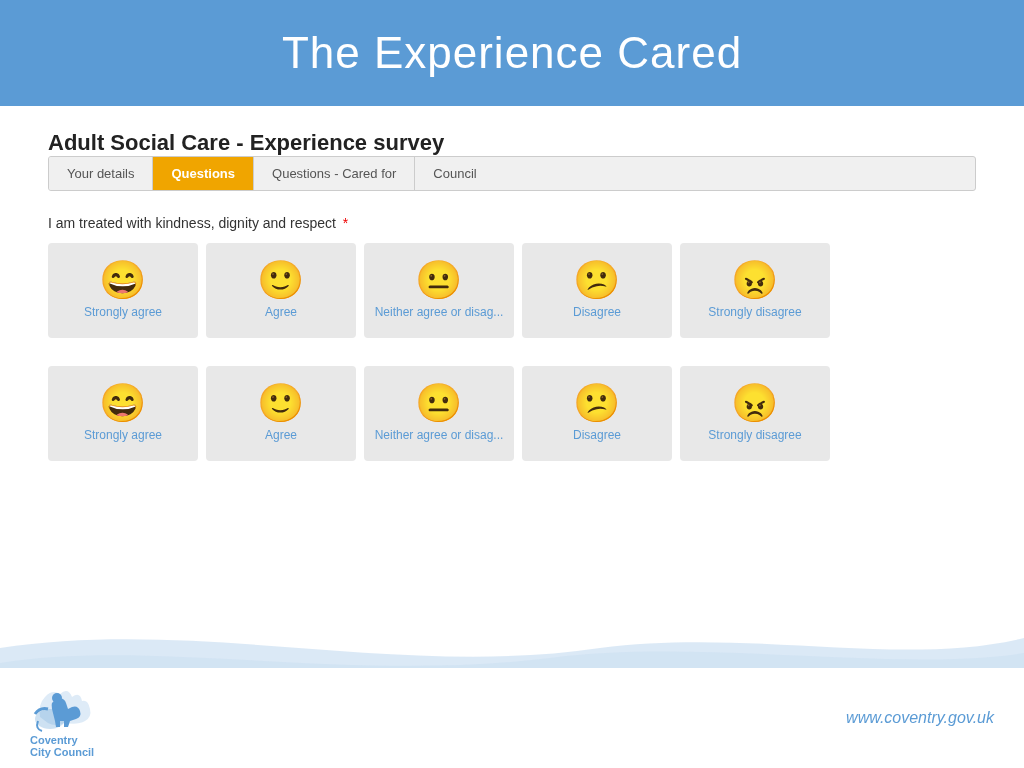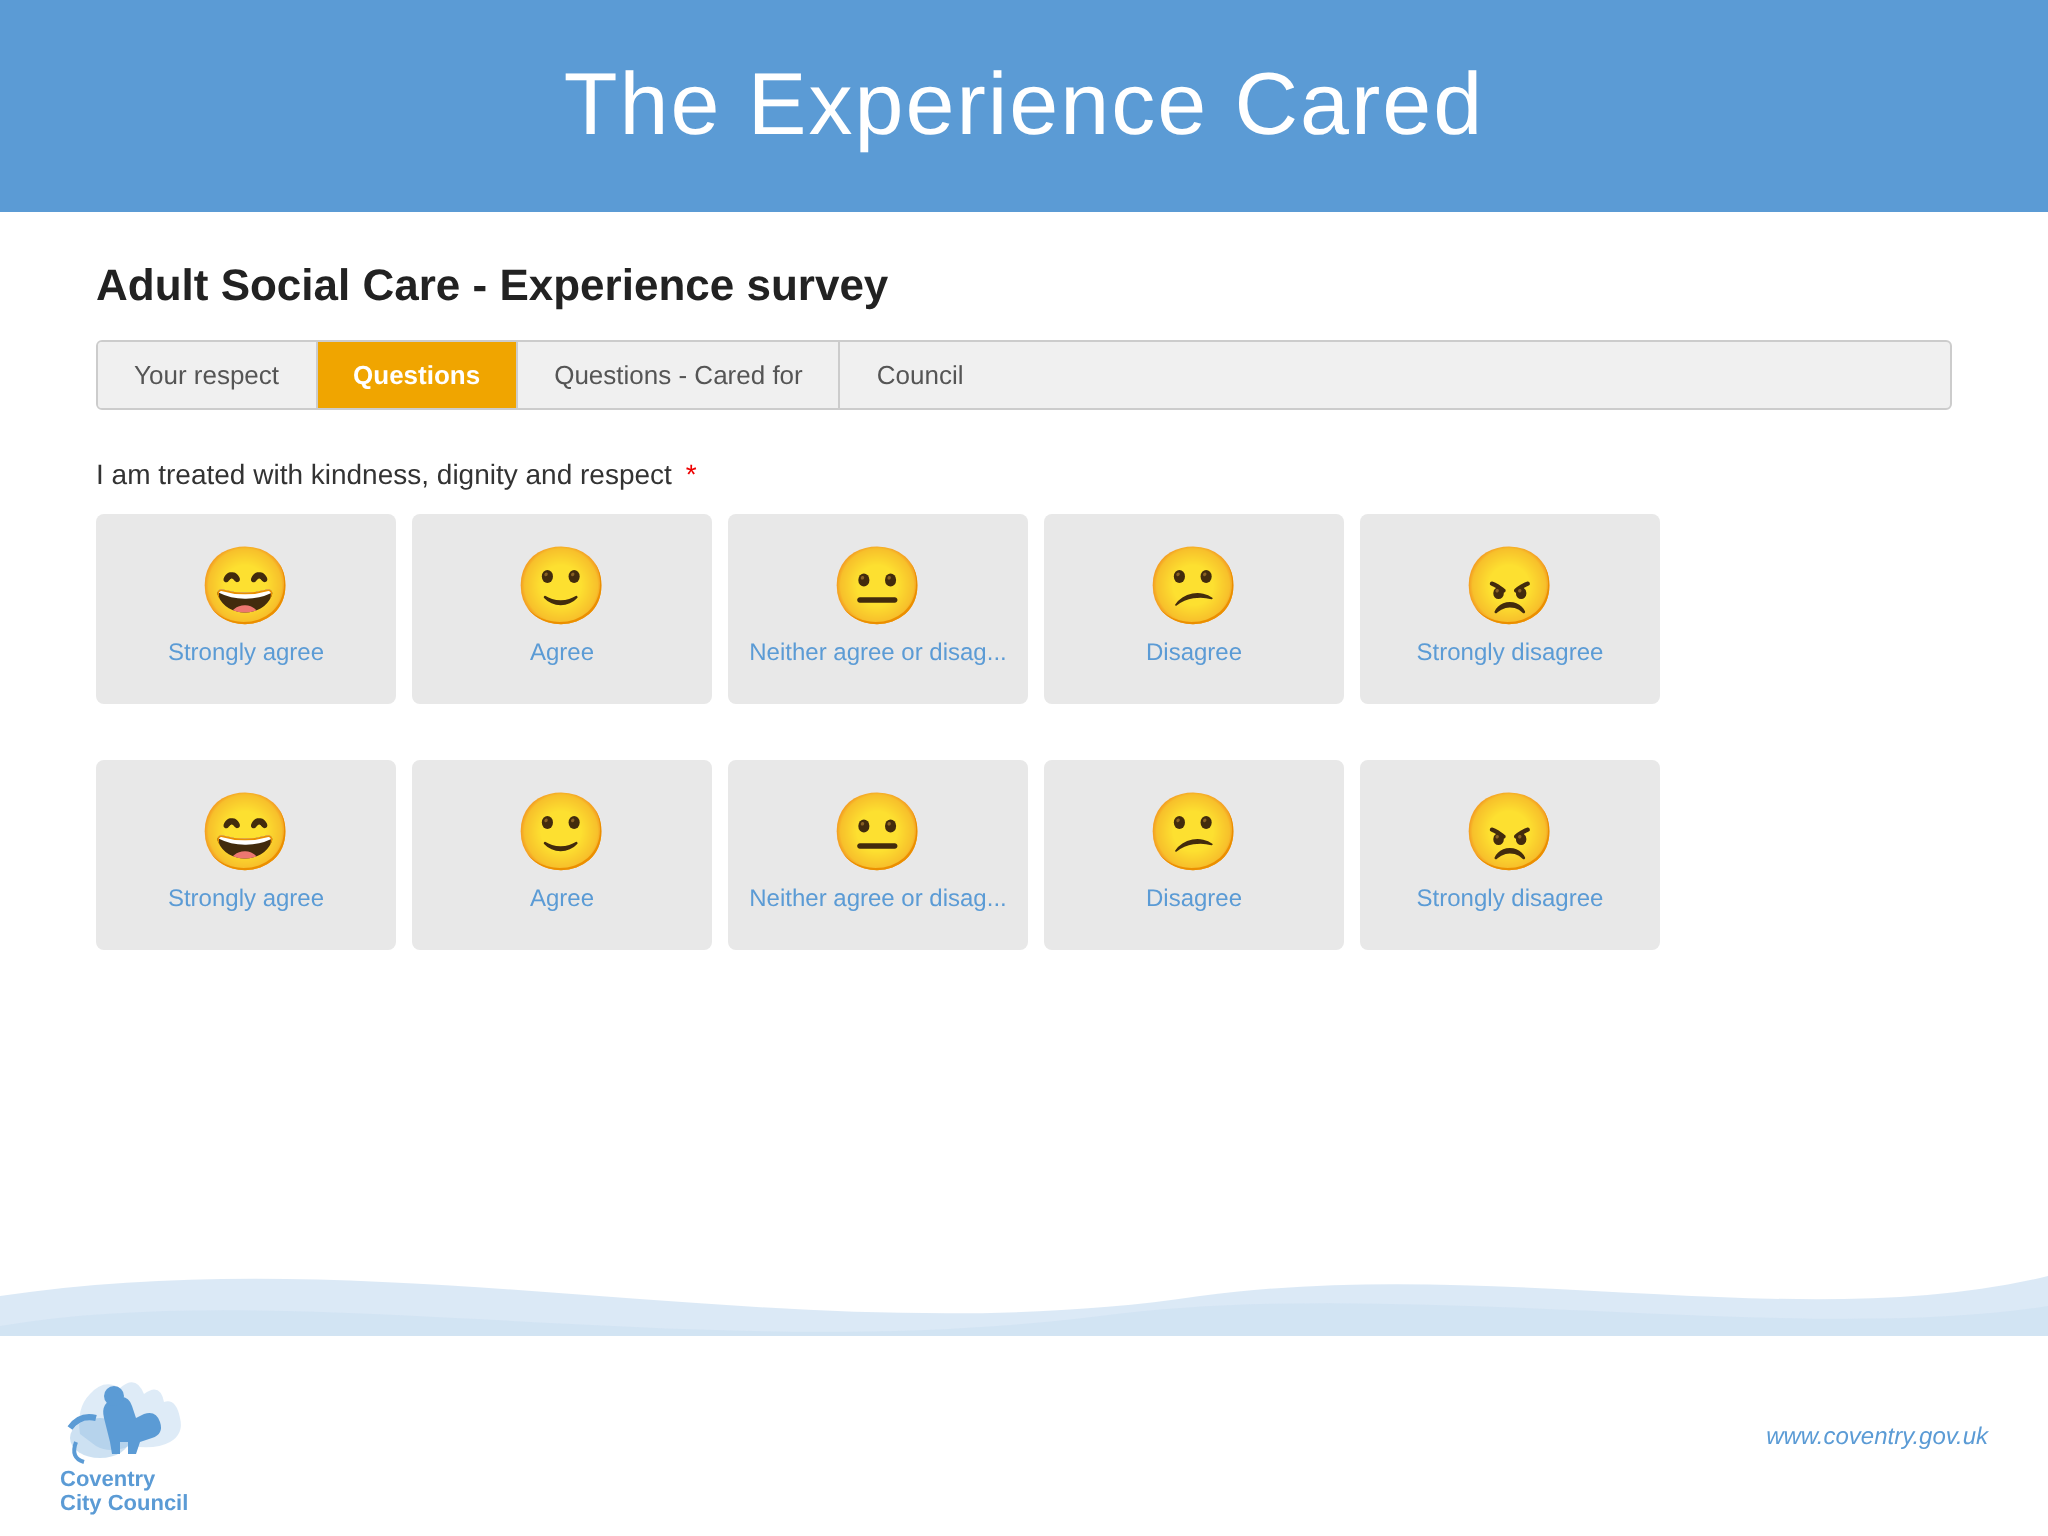--- a/index.html
+++ b/index.html
@@ -28,21 +28,20 @@
 
     
     .main-content {
       padding: 24px 48px 20px 48px;
     }
 
     .survey-title {
       font-size: 22px;
       font-weight: bold;
       color: #222;
-      margin-bottom: 14px;
     }
 
     
     .tabs {
       display: flex;
       border: 1px solid #ccc;
       border-radius: 3px;
       overflow: hidden;
       margin-bottom: 24px;
       background: #f0f0f0;
@@ -137,37 +136,37 @@
       display: flex;
       flex-direction: column;
       align-items: flex-start;
     }
     .council-logo .logo-icon {
       width: 70px;
       height: 55px;
     }
 
     .website-url {
-      font-size: 12px;
+      font-size: 16px;
       color: #5b9bd5;
       font-style: italic;
     }
   </style>
 </head>
 <body>
 
 <div class="header">
   <h1>The Experience Cared</h1>
 </div>
 
 <div class="main-content">
   <div class="survey-title">Adult Social Care - Experience survey</div>
 
   <div class="tabs">
-    <div class="tab">Your respect</div>
+    <div class="tab">Your details</div>
     <div class="tab active">Questions</div>
     <div class="tab">Questions - Cared for</div>
     <div class="tab">Council</div>
   </div>
 
   <div class="question-section">
     <div class="question-label">
       I am treated with kindness, dignity and respect <span class="required">*</span>
     </div>
     <div class="rating-options">

